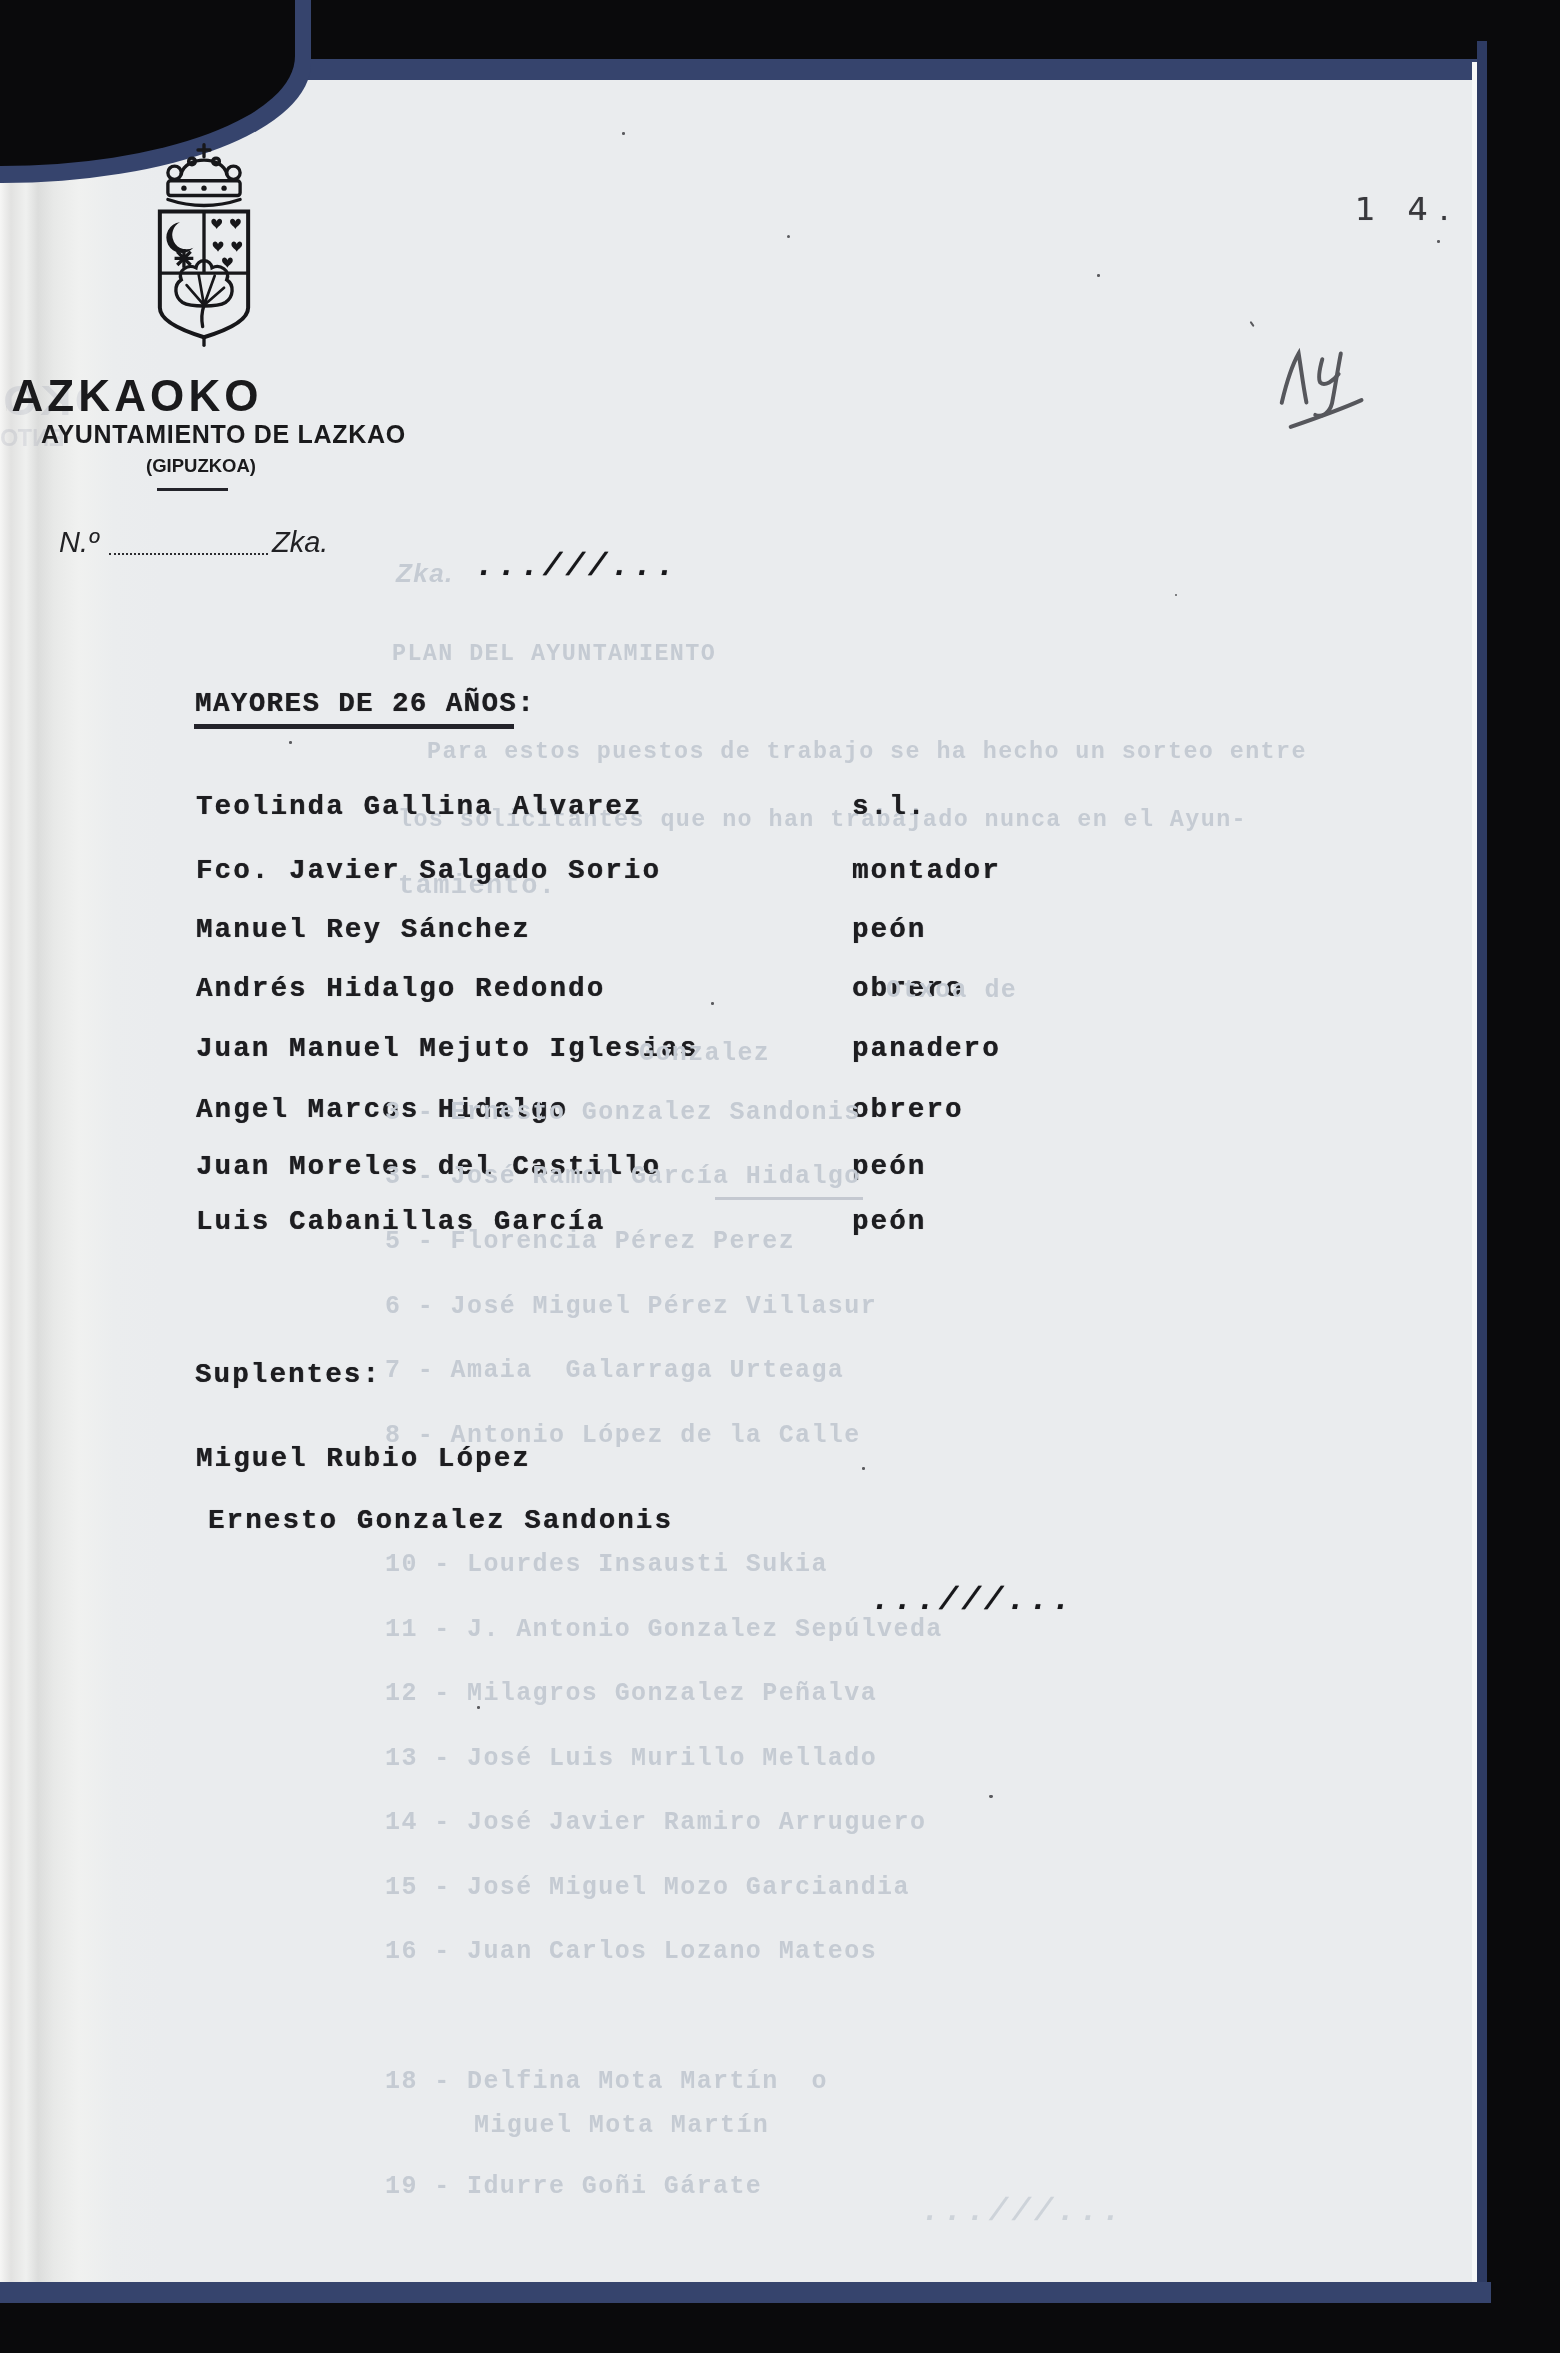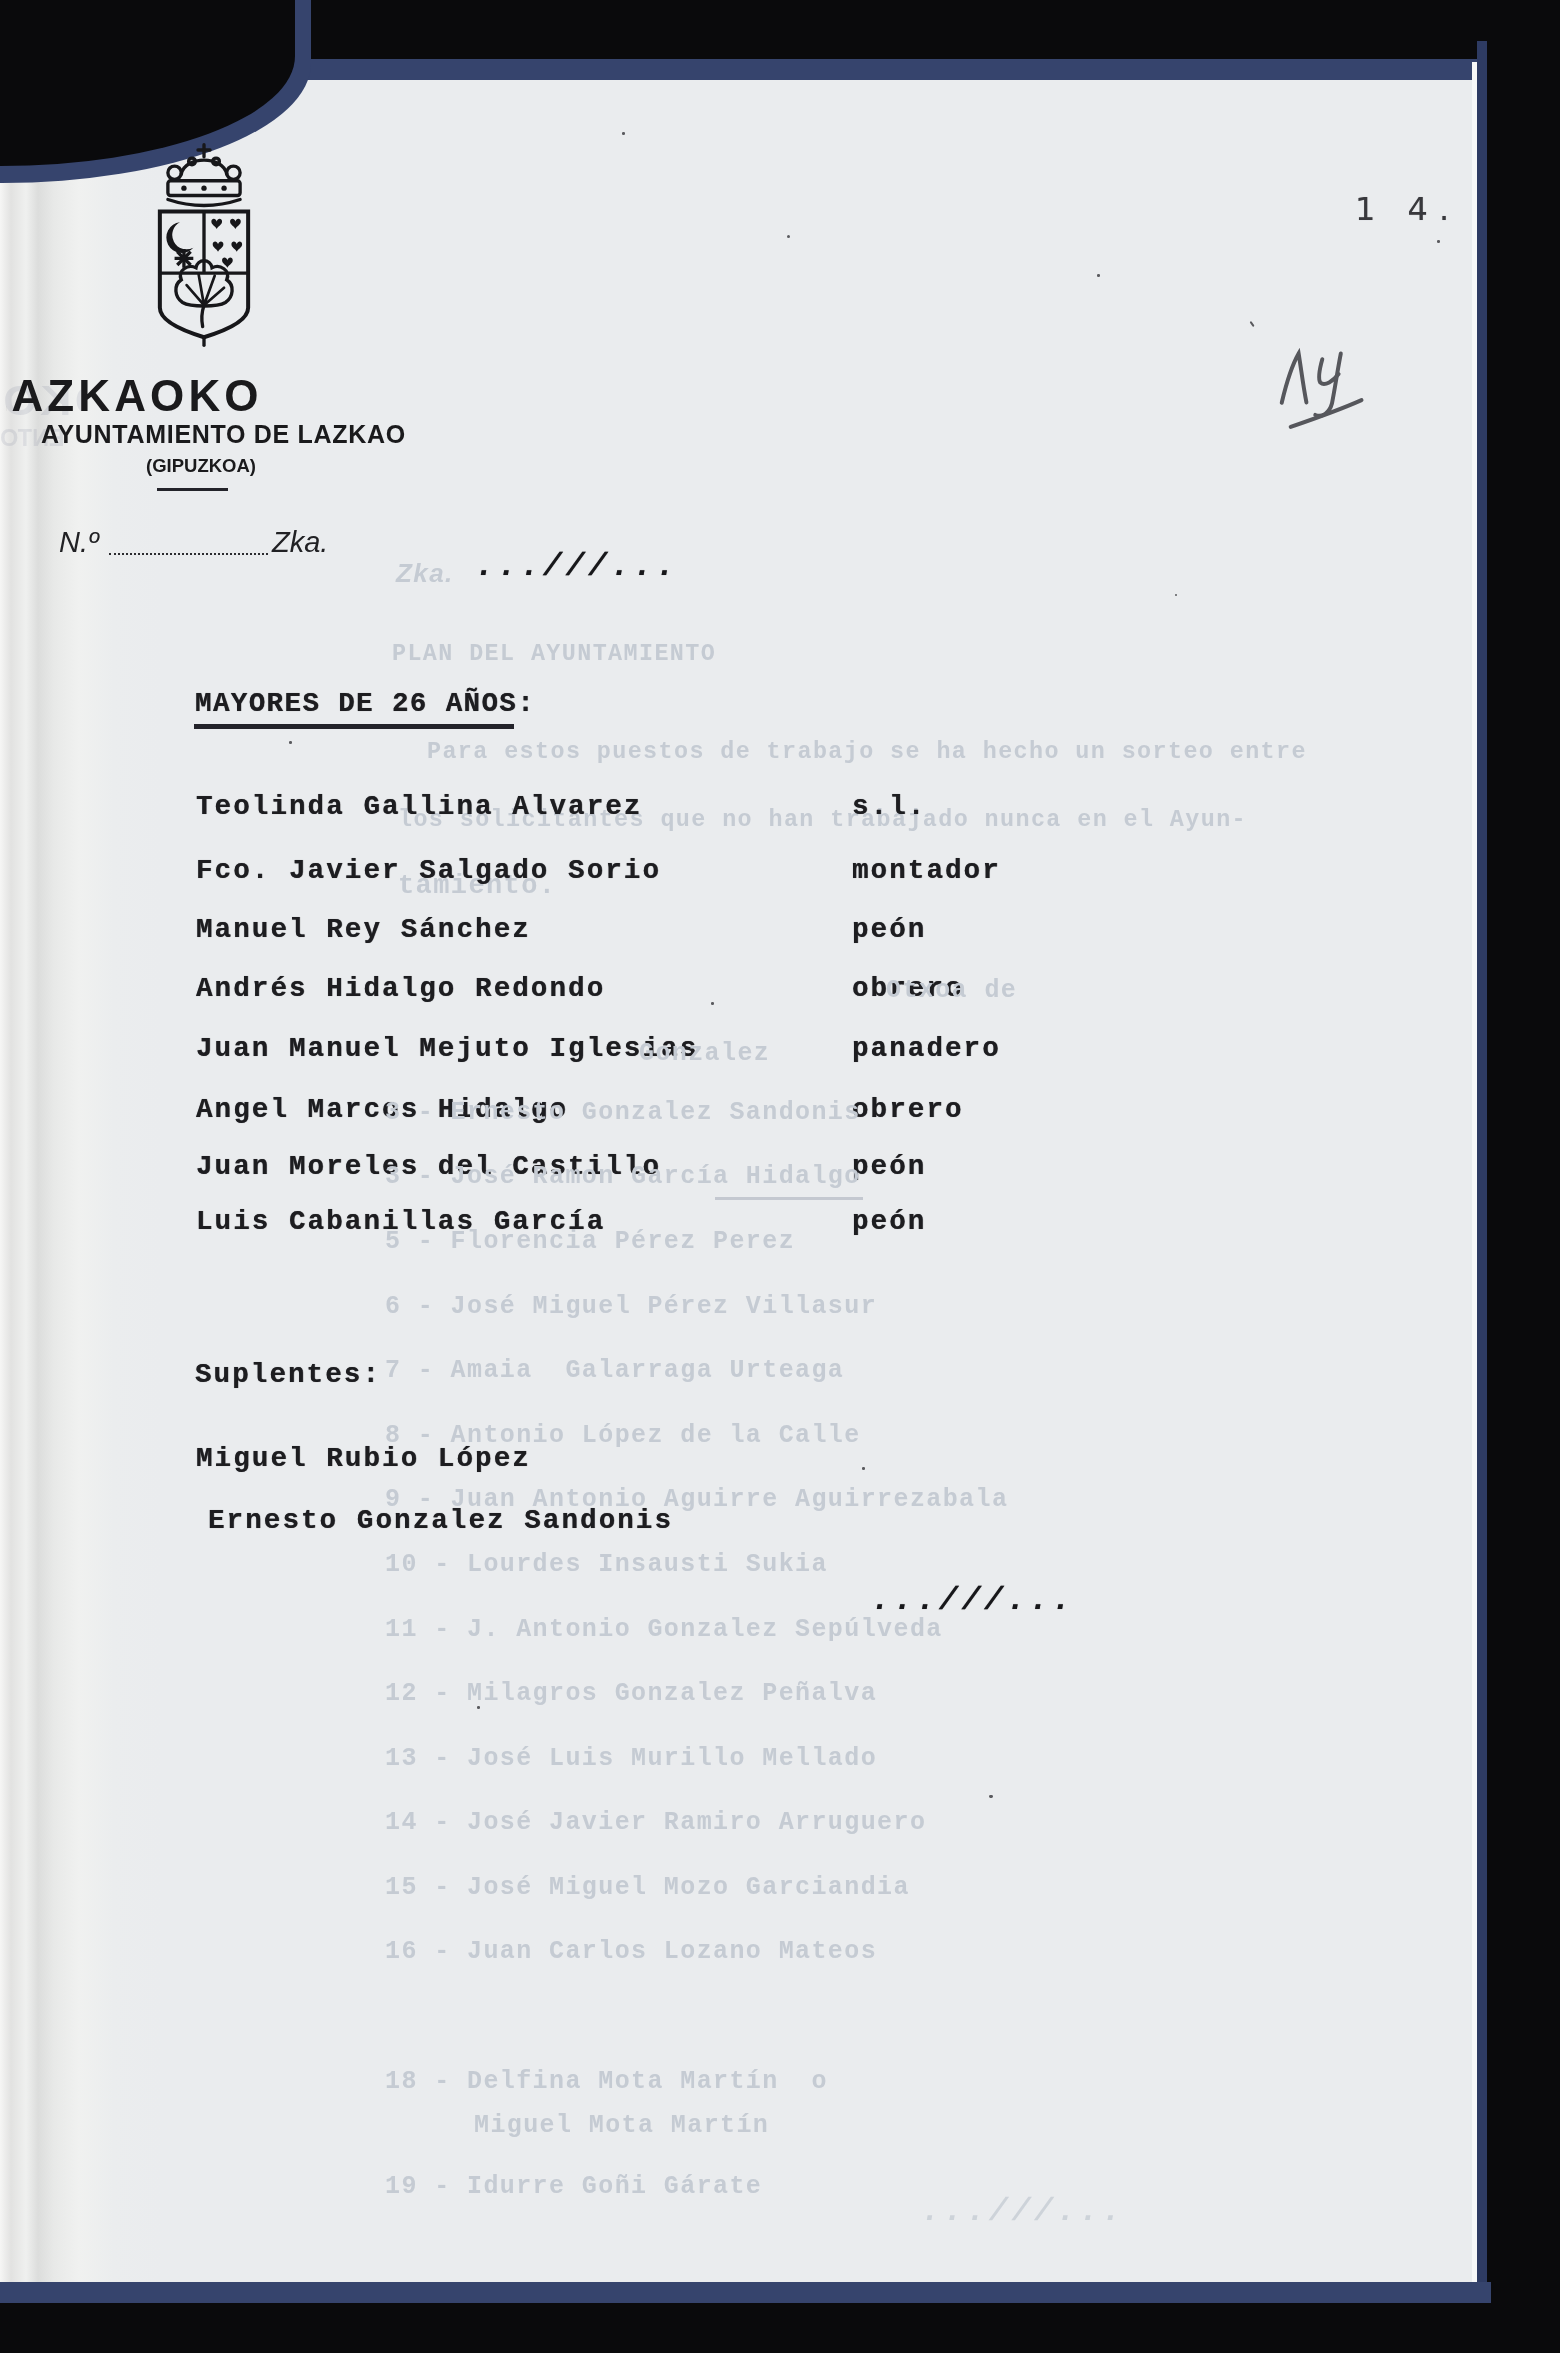--- a/index.html
+++ b/index.html
@@ -186,21 +186,20 @@
 
   <span class="tw-ghost" style="left:886px;top:976px">Otxoa de</span>
   <span class="tw-ghost" style="left:639px;top:1039px">Gonzalez</span>
   <span class="tw-ghost" style="left:385px;top:1098px">3 - Ernesto Gonzalez Sandonis</span>
   <span class="tw-ghost" style="left:385px;top:1162px">3 - José Ramon García Hidalgo</span>
   <div class="ghost-rule" style="left:715px;top:1197px;width:148px;height:2.7px"></div>
   <span class="tw-ghost" style="left:385px;top:1227px">5 - Florencia Pérez Perez</span>
   <span class="tw-ghost" style="left:385px;top:1292px">6 - José Miguel Pérez Villasur</span>
   <span class="tw-ghost" style="left:385px;top:1356px">7 - Amaia  Galarraga Urteaga</span>
   <span class="tw-ghost" style="left:385px;top:1421px">8 - Antonio López de la Calle</span>
-  <span class="tw-ghost" style="left:385px;top:1485px">9 - Juan Antonio Aguirre Aguirrezabala</span>
   <span class="tw-ghost" style="left:385px;top:1550px">10 - Lourdes Insausti Sukia</span>
   <span class="tw-ghost" style="left:385px;top:1615px">11 - J. Antonio Gonzalez Sepúlveda</span>
   <span class="tw-ghost" style="left:385px;top:1679px">12 - Milagros Gonzalez Peñalva</span>
   <span class="tw-ghost" style="left:385px;top:1744px">13 - José Luis Murillo Mellado</span>
   <span class="tw-ghost" style="left:385px;top:1808px">14 - José Javier Ramiro Arruguero</span>
   <span class="tw-ghost" style="left:385px;top:1873px">15 - José Miguel Mozo Garciandia</span>
   <span class="tw-ghost" style="left:385px;top:1937px">16 - Juan Carlos Lozano Mateos</span>
   <span class="tw-ghost" style="left:385px;top:2067px">18 - Delfina Mota Martín  o</span>
   <span class="tw-ghost" style="left:474px;top:2111px">Miguel Mota Martín</span>
   <span class="tw-ghost" style="left:385px;top:2172px">19 - Idurre Goñi Gárate</span>

